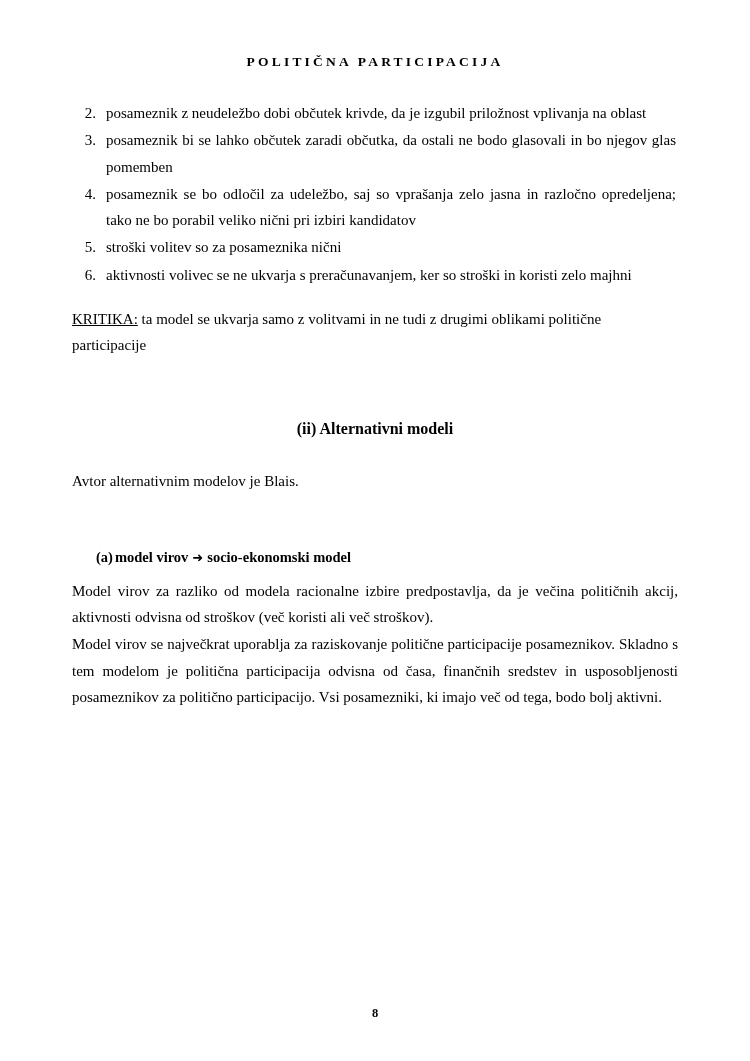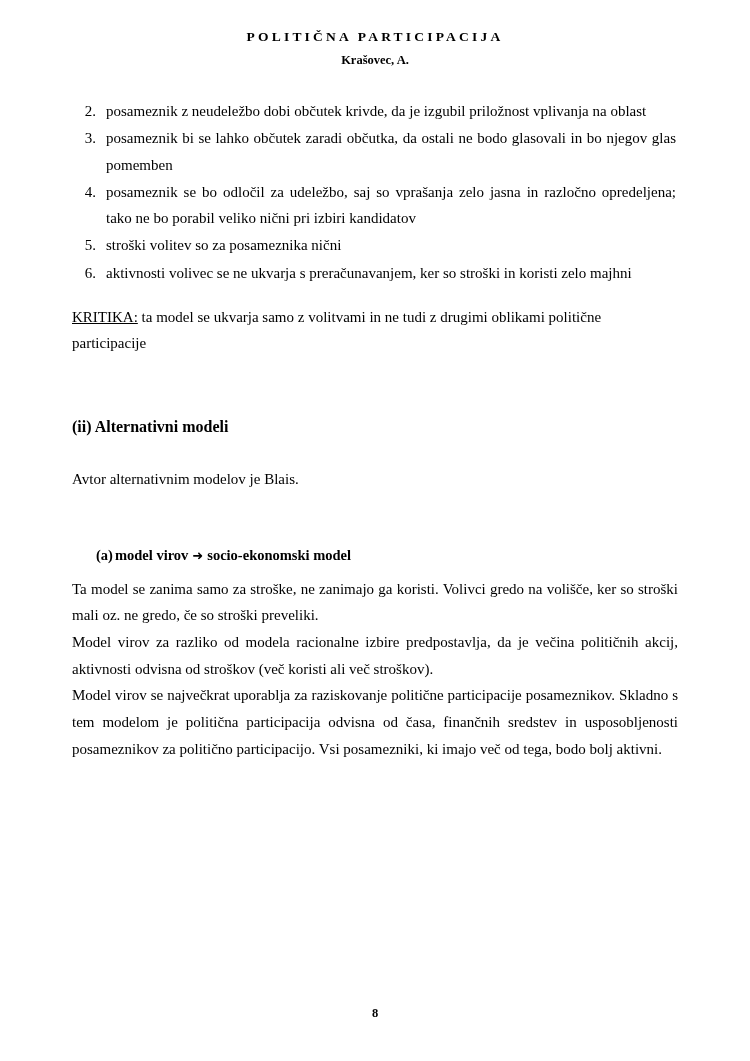--- a/index.html
+++ b/index.html
@@ -12,21 +12,21 @@
     height: 1061px;
     font-family: "Liberation Serif", serif;
     color: #000000;
     position: relative;
     overflow: hidden;
   }
   .page {
     width: 750px;
     height: 1061px;
     box-sizing: border-box;
-    padding: 25px 72px 30px 72px;
+    padding: 50px 72px 30px 72px;
     position: relative;
   }
   .header-title {
     text-align: center;
     font-family: "Liberation Serif", serif;
     font-weight: bold;
     font-size: 13.5px;
     letter-spacing: 3.2px;
     margin: 4px 0 0 0;
   }
@@ -63,21 +63,21 @@
   .kritika-para {
     margin: 18px 0 0 0;
     font-size: 15px;
     line-height: 1.75;
     text-align: left;
   }
   .kritika-label {
     text-decoration: underline;
   }
   .section-heading {
-    text-align: left;
+    text-align: center;
     font-weight: bold;
     font-size: 16px;
     margin: 62px 0 0 0;
   }
   .body-para {
     font-size: 15px;
     line-height: 1.75;
     margin: 14px 0 0 0;
     text-align: justify;
   }
@@ -124,21 +124,20 @@
     font-size: 12.5px;
     font-weight: bold;
   }
 </style>
 </head>
 <body>
 
 <div class="page">
 
   <div class="header-title">POLITIČNA   PARTICIPACIJA</div>
-  <div class="header-author">Krašovec, A.</div>
 
   <ul class="numbered-list">
     <li>
       <span class="li-num">2.</span>
       <span class="li-text">posameznik z neudeležbo dobi občutek krivde, da je izgubil priložnost vplivanja na oblast</span>
     </li>
     <li>
       <span class="li-num">3.</span>
       <span class="li-text">posameznik bi se lahko občutek zaradi občutka, da ostali ne bodo glasovali in bo njegov glas pomemben</span>
     </li>
@@ -165,20 +164,19 @@
   <p class="body-para first-after-heading">Avtor alternativnim modelov je Blais.</p>
 
   <div class="sub-heading">
     <span class="sh-label">(a)</span>
     <span class="sh-text">model virov</span>
     <span class="arrow-glyph">➜</span>
     <span class="sh-text">socio-ekonomski model</span>
   </div>
 
   <div class="para-block">
-    <p>Ta model se zanima samo za stroške, ne zanimajo ga koristi. Volivci gredo na volišče, ker so stroški mali oz. ne gredo, če so stroški preveliki.</p>
     <p>Model virov za razliko od modela racionalne izbire predpostavlja, da je večina političnih akcij, aktivnosti odvisna od stroškov (več koristi ali več stroškov).</p>
     <p>Model virov se največkrat uporablja za raziskovanje politične participacije posameznikov. Skladno s tem modelom je politična participacija odvisna od časa, finančnih sredstev in usposobljenosti posameznikov za politično participacijo. Vsi posamezniki, ki imajo več od tega, bodo bolj aktivni.</p>
   </div>
 
   <div class="page-number">8</div>
 
 </div>
 
 </body></html>

